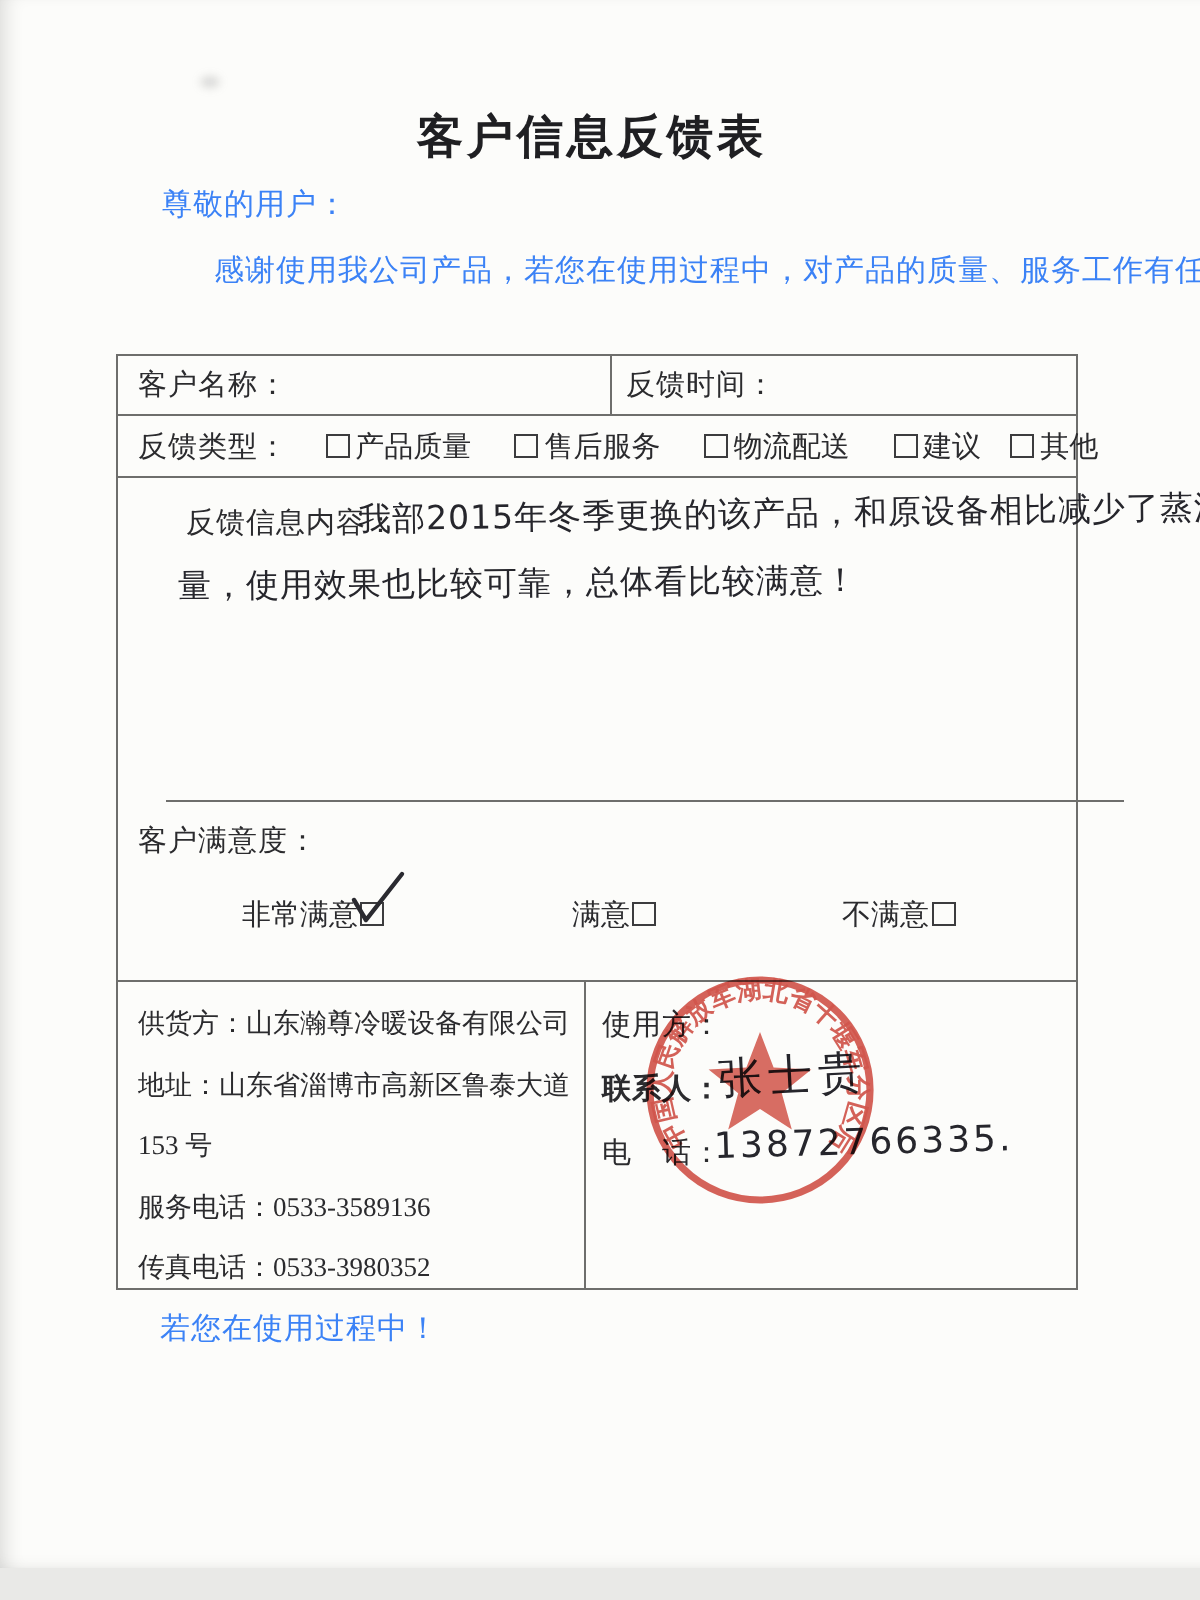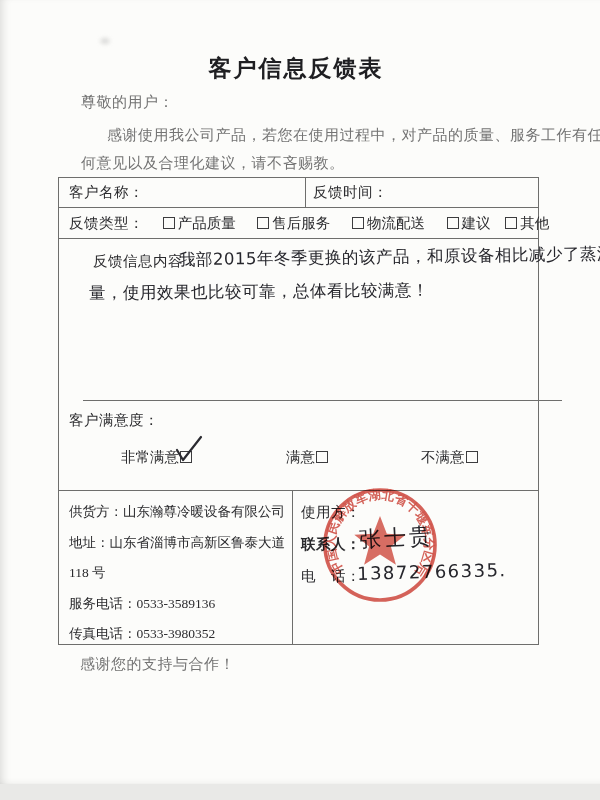--- a/index.html
+++ b/index.html
@@ -9,21 +9,21 @@
     box-shadow:inset 8px 0 10px -6px rgba(0,0,0,.14), inset -4px 0 8px -6px rgba(0,0,0,.08), inset 0 -6px 10px -8px rgba(0,0,0,.10);
     font-family:"Liberation Serif","DejaVu Serif",serif;
     color:#2d2d30;overflow:hidden;padding-left:46px;
   }
   .abs{position:absolute;}
   .doc-title{
     left:0;top:53px;width:592px;text-align:center;
     font-family:"Liberation Sans","DejaVu Sans",sans-serif;
     font-weight:bold;font-size:23px;letter-spacing:2px;color:#1f1f22;
   }
-  .body-text{font-size:15px;color:#737373;letter-spacing:.5px;}
+  .body-text{font-size:15px;color:#3b82f6;letter-spacing:.5px;}
   
   .form-table{left:58px;top:177px;width:479px;height:466px;border:1.2px solid #6e6e6c;}
   .cell{position:absolute;box-sizing:border-box;font-size:14.5px;color:#2b2b2e;}
   .b-b{border-bottom:1.2px solid #6e6e6c;}
   .b-r{border-right:1.2px solid #6e6e6c;}
   .lbl{letter-spacing:.5px;}
   .cbx{
     display:inline-block;width:12px;height:12px;border:1.4px solid #3c3c3e;
     vertical-align:-1px;margin:0 3px 0 1px;background:transparent;box-sizing:border-box;
   }
@@ -50,21 +50,20 @@
 <body>
 
 <div class="page">
 
   <div class="abs smudge"></div>
 
   <div class="abs doc-title">客户信息反馈表</div>
 
   <div class="abs body-text" style="left:81px;top:93px;">尊敬的用户：</div>
   <div class="abs body-text" style="left:107px;top:126px;">感谢使用我公司产品，若您在使用过程中，对产品的质量、服务工作有任</div>
-  <div class="abs body-text" style="left:81px;top:154px;">何意见以及合理化建议，请不吝赐教。</div>
 
   <div class="abs form-table">
 
     <div class="cell b-b b-r" style="left:0;top:0;width:247px;height:30px;padding:5px 0 0 10px;">
       <span class="lbl">客户名称：</span>
     </div>
     <div class="cell b-b" style="left:247px;top:0;width:232px;height:30px;padding:5px 0 0 7px;font-family:Liberation Mono, monospace;">
       <span class="lbl">反馈时间：</span>
     </div>
 
@@ -95,21 +94,21 @@
         <span>满意</span><span class="cbx"></span>
       </span>
       <span class="sat-option" style="left:362px;top:47px;">
         <span>不满意</span><span class="cbx"></span>
       </span>
     </div>
 
     <div class="cell b-r" style="left:0;top:313px;width:234px;height:153px;padding:6px 6px 0 10px;font-size:13.5px;">
       <div class="supplier-line">供货方：山东瀚尊冷暖设备有限公司</div>
       <div class="supplier-line">地址：山东省淄博市高新区鲁泰大道</div>
-      <div class="supplier-line">118 号</div>
+      <div class="supplier-line">153 号</div>
       <div class="supplier-line">服务电话：0533-3589136</div>
       <div class="supplier-line">传真电话：0533-3980352</div>
     </div>
     <div class="cell" style="left:234px;top:313px;width:245px;height:153px;text-align:right;">
       <span class="lbl abs" style="left:8px;top:12px;">使用方：</span>
       <span class="lbl abs" style="left:8px;top:44px;font-weight:bold;">联系人：</span>
       <span class="hand hand-name abs" style="left:66px;top:32px;">张士贵</span>
       <span class="lbl abs" style="left:8px;top:76px;">电　话：</span>
       <span class="hand hand-phone abs" style="left:64px;top:70px;">13872766335.</span>
     </div>
@@ -119,15 +118,15 @@
     <circle cx="66" cy="66" r="55" fill="none" stroke="#cf4339" stroke-width="3.6" opacity="0.92"></circle>
     <defs>
       <path id="stampArc" d="M 30,92 A 45,45 0 1,1 102,92" fill="none"></path>
     </defs>
     <text font-size="12.6" fill="#cf4339" font-family="Liberation Sans, DejaVu Sans, sans-serif" font-weight="bold" opacity="0.92">
       <textPath href="#stampArc" startOffset="0">中国人民解放军湖北省十堰军分区后勤部</textPath>
     </text>
     <polygon points="66,37 59.2,54.7 40.3,55.7 55.1,67.6 50.1,85.8 66,75.5 81.9,85.8 76.9,67.6 91.7,55.7 72.8,54.7" fill="#d14b40" opacity="0.9"></polygon>
   </svg>
 
-  <div class="abs body-text" style="left:80px;top:655px;">感谢您的支持与合作！</div>
+  <div class="abs body-text" style="left:80px;top:655px;">若您在使用过程中！</div>
 
 </div>
 
 </body></html>

